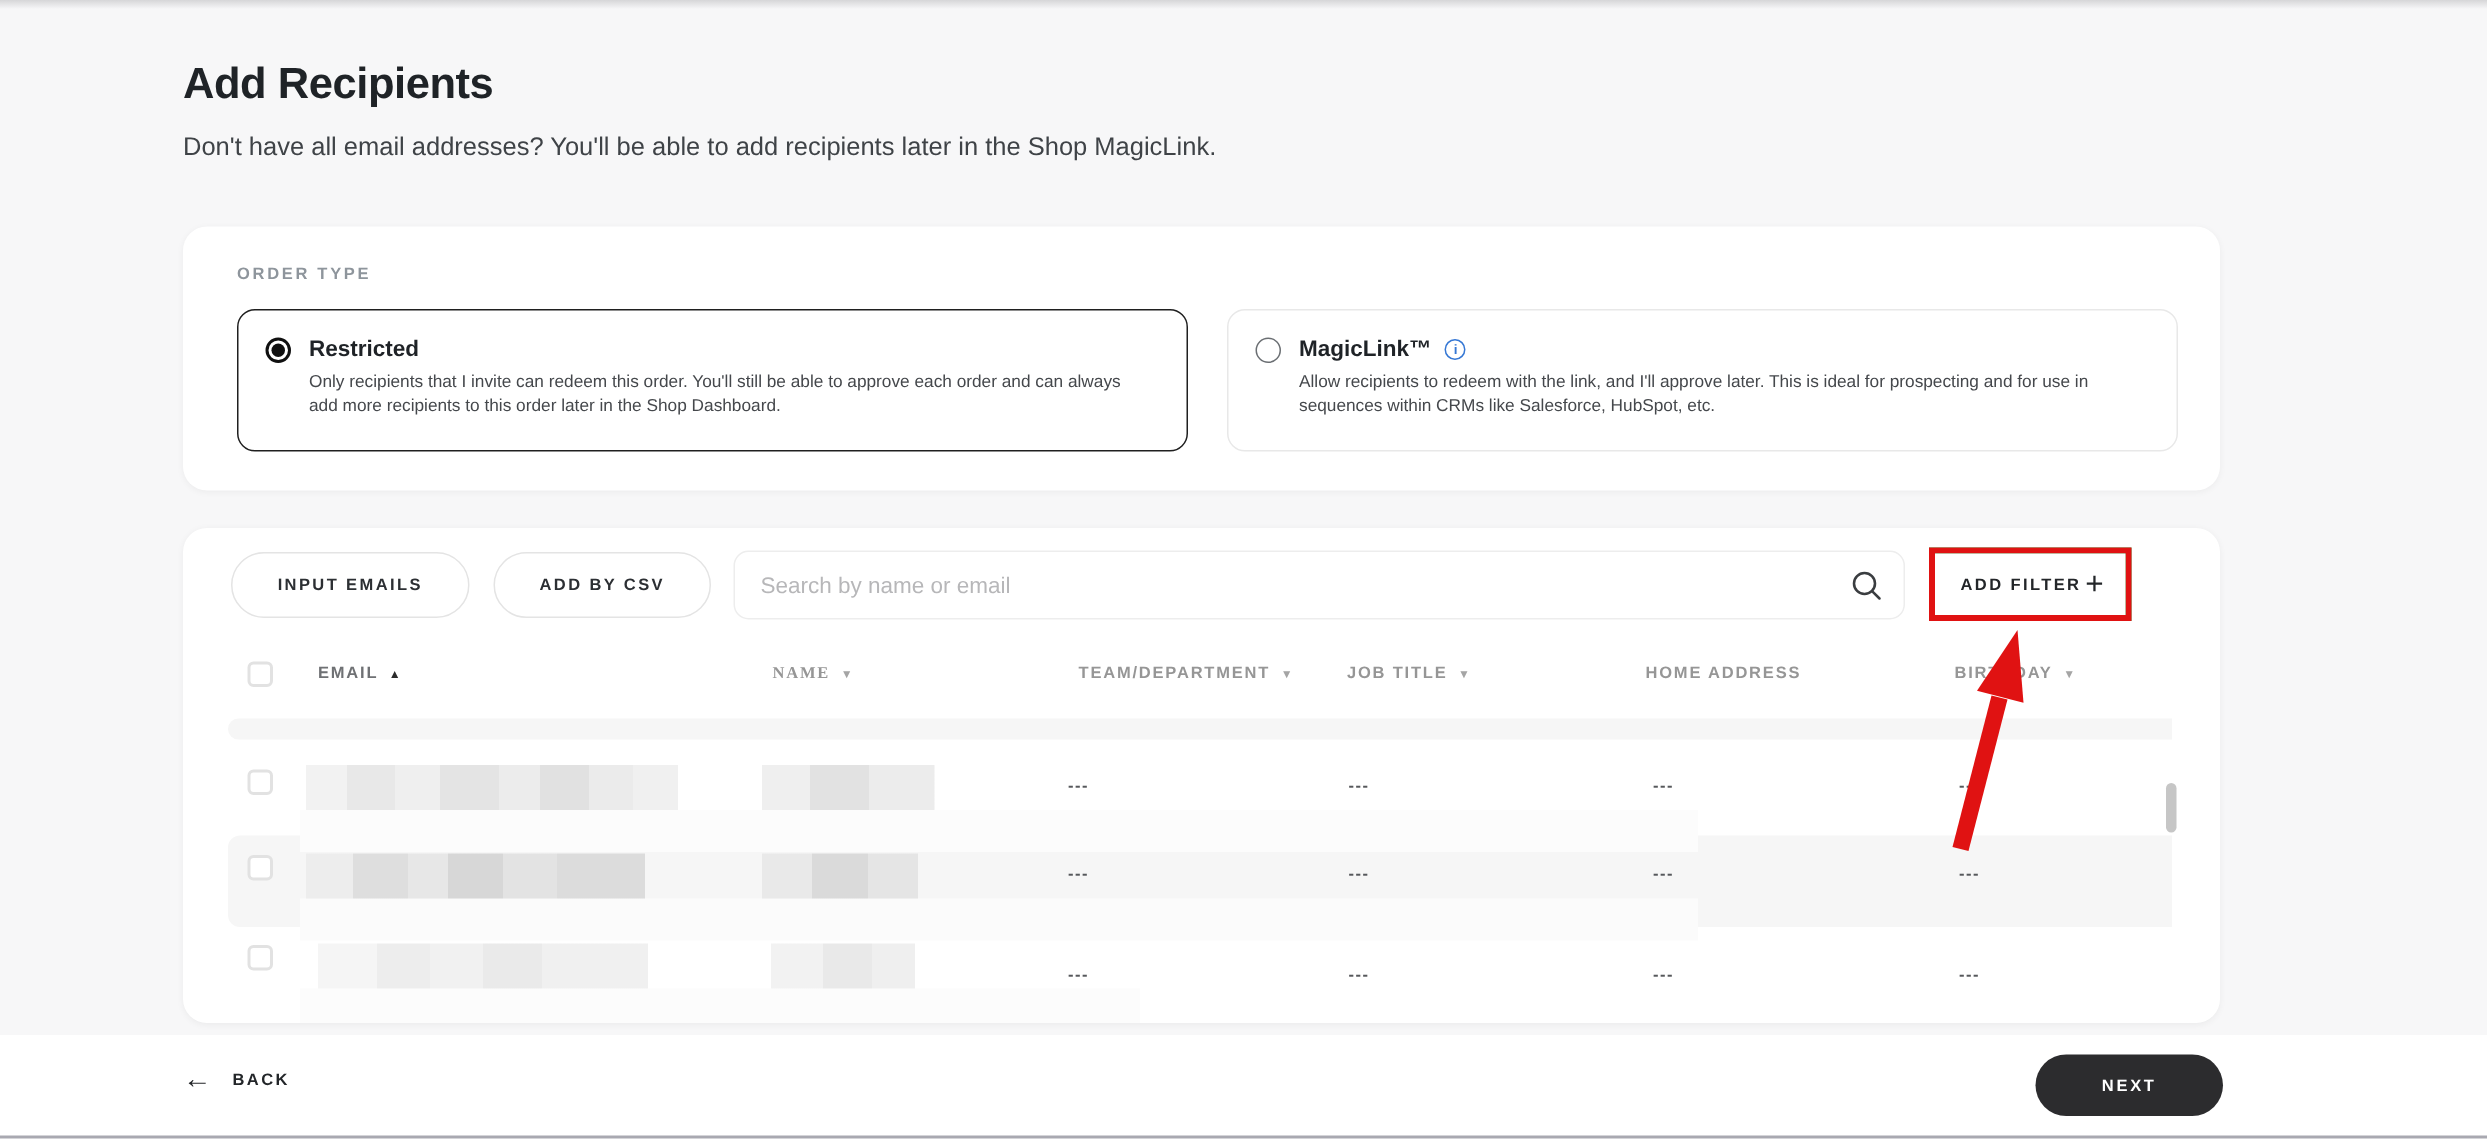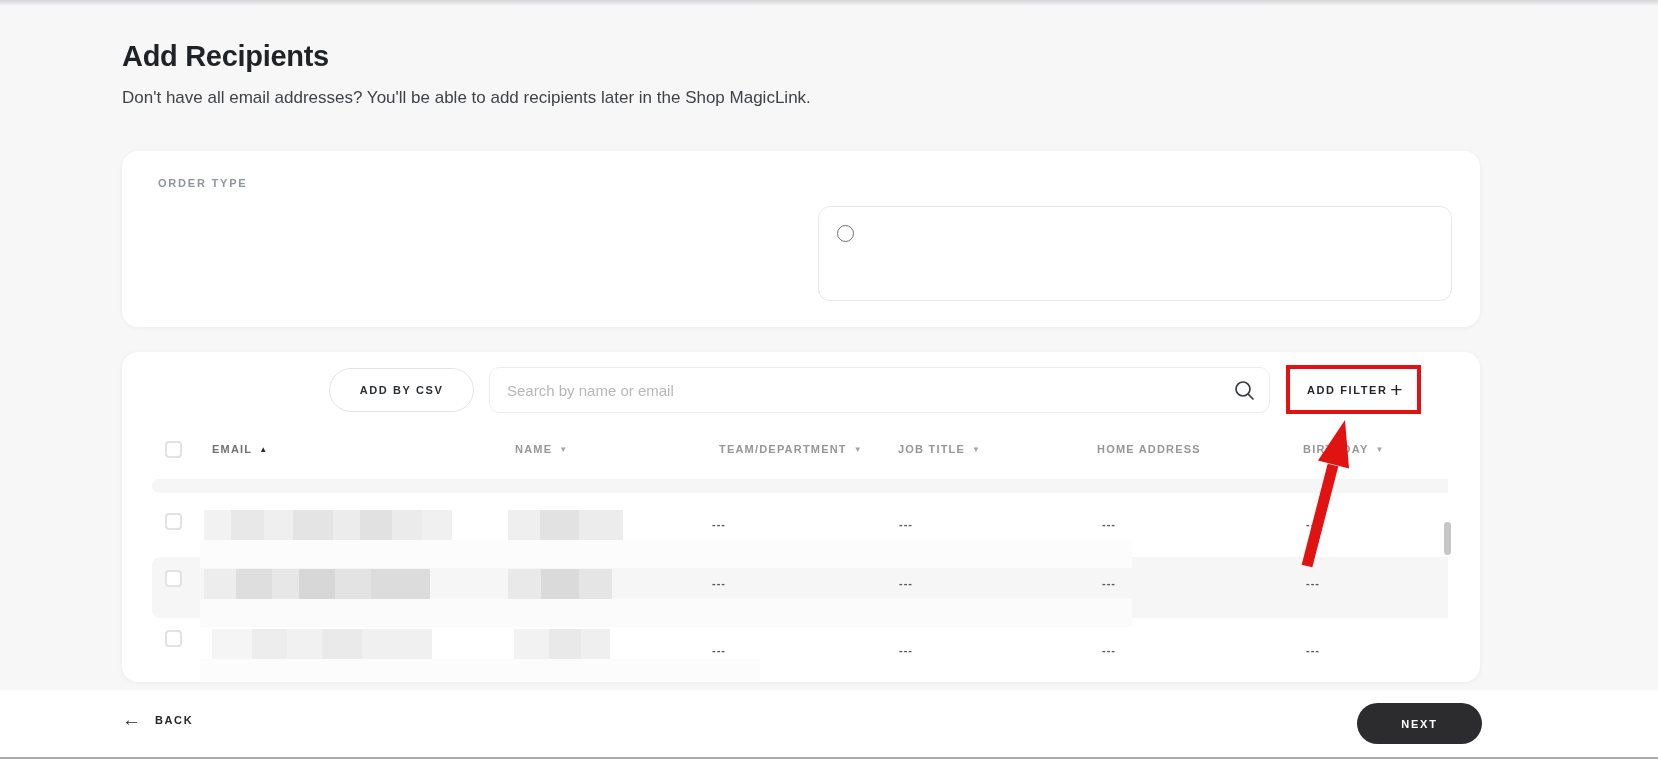--- a/index.html
+++ b/index.html
@@ -61,21 +61,21 @@
     font-family:"Liberation Sans", sans-serif; font-size:11px; font-weight:700;
     letter-spacing:1.6px; color:#232629; }
   .plus-glyph { font-size:21px; font-weight:400; color:#232629; line-height:1; }
 
   
   .th { position:absolute; top:91px; display:flex; align-items:center; gap:7px;
     font-size:11px; font-weight:700; letter-spacing:1.2px; color:#969696; cursor:pointer; }
   .th .arrow { font-size:8px; color:#a5a5a5; }
   .th-email { left:90px; color:#6f7174; }
   .th-email .arrow { color:#2b2b2b; }
-  .th-name { left:393px; }
+  .th-name { left:393px;font-family:Liberation Serif, serif; }
   .th-team { left:597px;justify-content:center; }
   .th-job { left:776px; }
   .th-home { left:975px; cursor:default; }
   .th-birthday { left:1181px; }
   .checkbox { position:absolute; width:17px; height:17px; border:2px solid #e2e2e2;
     border-radius:4px; background:#fff; cursor:pointer; }
   .cb-header { left:43px; top:89px; }
   .cb-r1 { left:43px; top:161px; }
   .cb-r2 { left:43px; top:218px; }
   .cb-r3 { left:43px; top:278px; }
@@ -129,27 +129,44 @@
 
 <div class="screen">
   <div class="top-shadow"></div>
 
   <h1 class="page-title">Add Recipients</h1>
   <p class="page-subtitle">Don't have all email addresses? You'll be able to add recipients later in the Shop MagicLink.</p>
 
   <section class="card card-order">
     <div class="section-label">ORDER TYPE</div>
 
+    <div class="option option-restricted">
+      <span class="radio radio-on"></span>
+      <div>
+        <div class="option-title-row">
+          <span class="option-title">Restricted</span>
+        </div>
+        <p class="option-desc">Only recipients that I invite can redeem this order. You'll still be able to approve each order and can always add more recipients to this order later in the Shop Dashboard.</p>
+      </div>
+    </div>
 
     <div class="option option-magiclink">
       <span class="radio radio-off"></span>
+      <div>
+        <div class="option-title-row">
+          <span class="option-title">MagicLink™</span>
+          <span class="info-icon">i</span>
+        </div>
+        <p class="option-desc">Allow recipients to redeem with the link, and I'll approve later. This is ideal for prospecting and for use in sequences within CRMs like Salesforce, HubSpot, etc.</p>
+      </div>
     </div>
   </section>
 
   <section class="card card-recipients">
+    <button class="pill-btn btn-input-emails">INPUT EMAILS</button>
     <button class="pill-btn btn-add-csv">ADD BY CSV</button>
 
     <div class="search-wrap">
       <input class="search-input" type="text" placeholder="Search by name or email" style="">
       <svg class="search-icon" viewBox="0 0 21 21">
         <circle cx="9" cy="9" r="7" fill="none" stroke="#3a3d40" stroke-width="1.7"></circle>
         <line x1="14.2" y1="14.2" x2="19" y2="19" stroke="#3a3d40" stroke-width="1.7" stroke-linecap="round"></line>
       </svg>
     </div>
 

